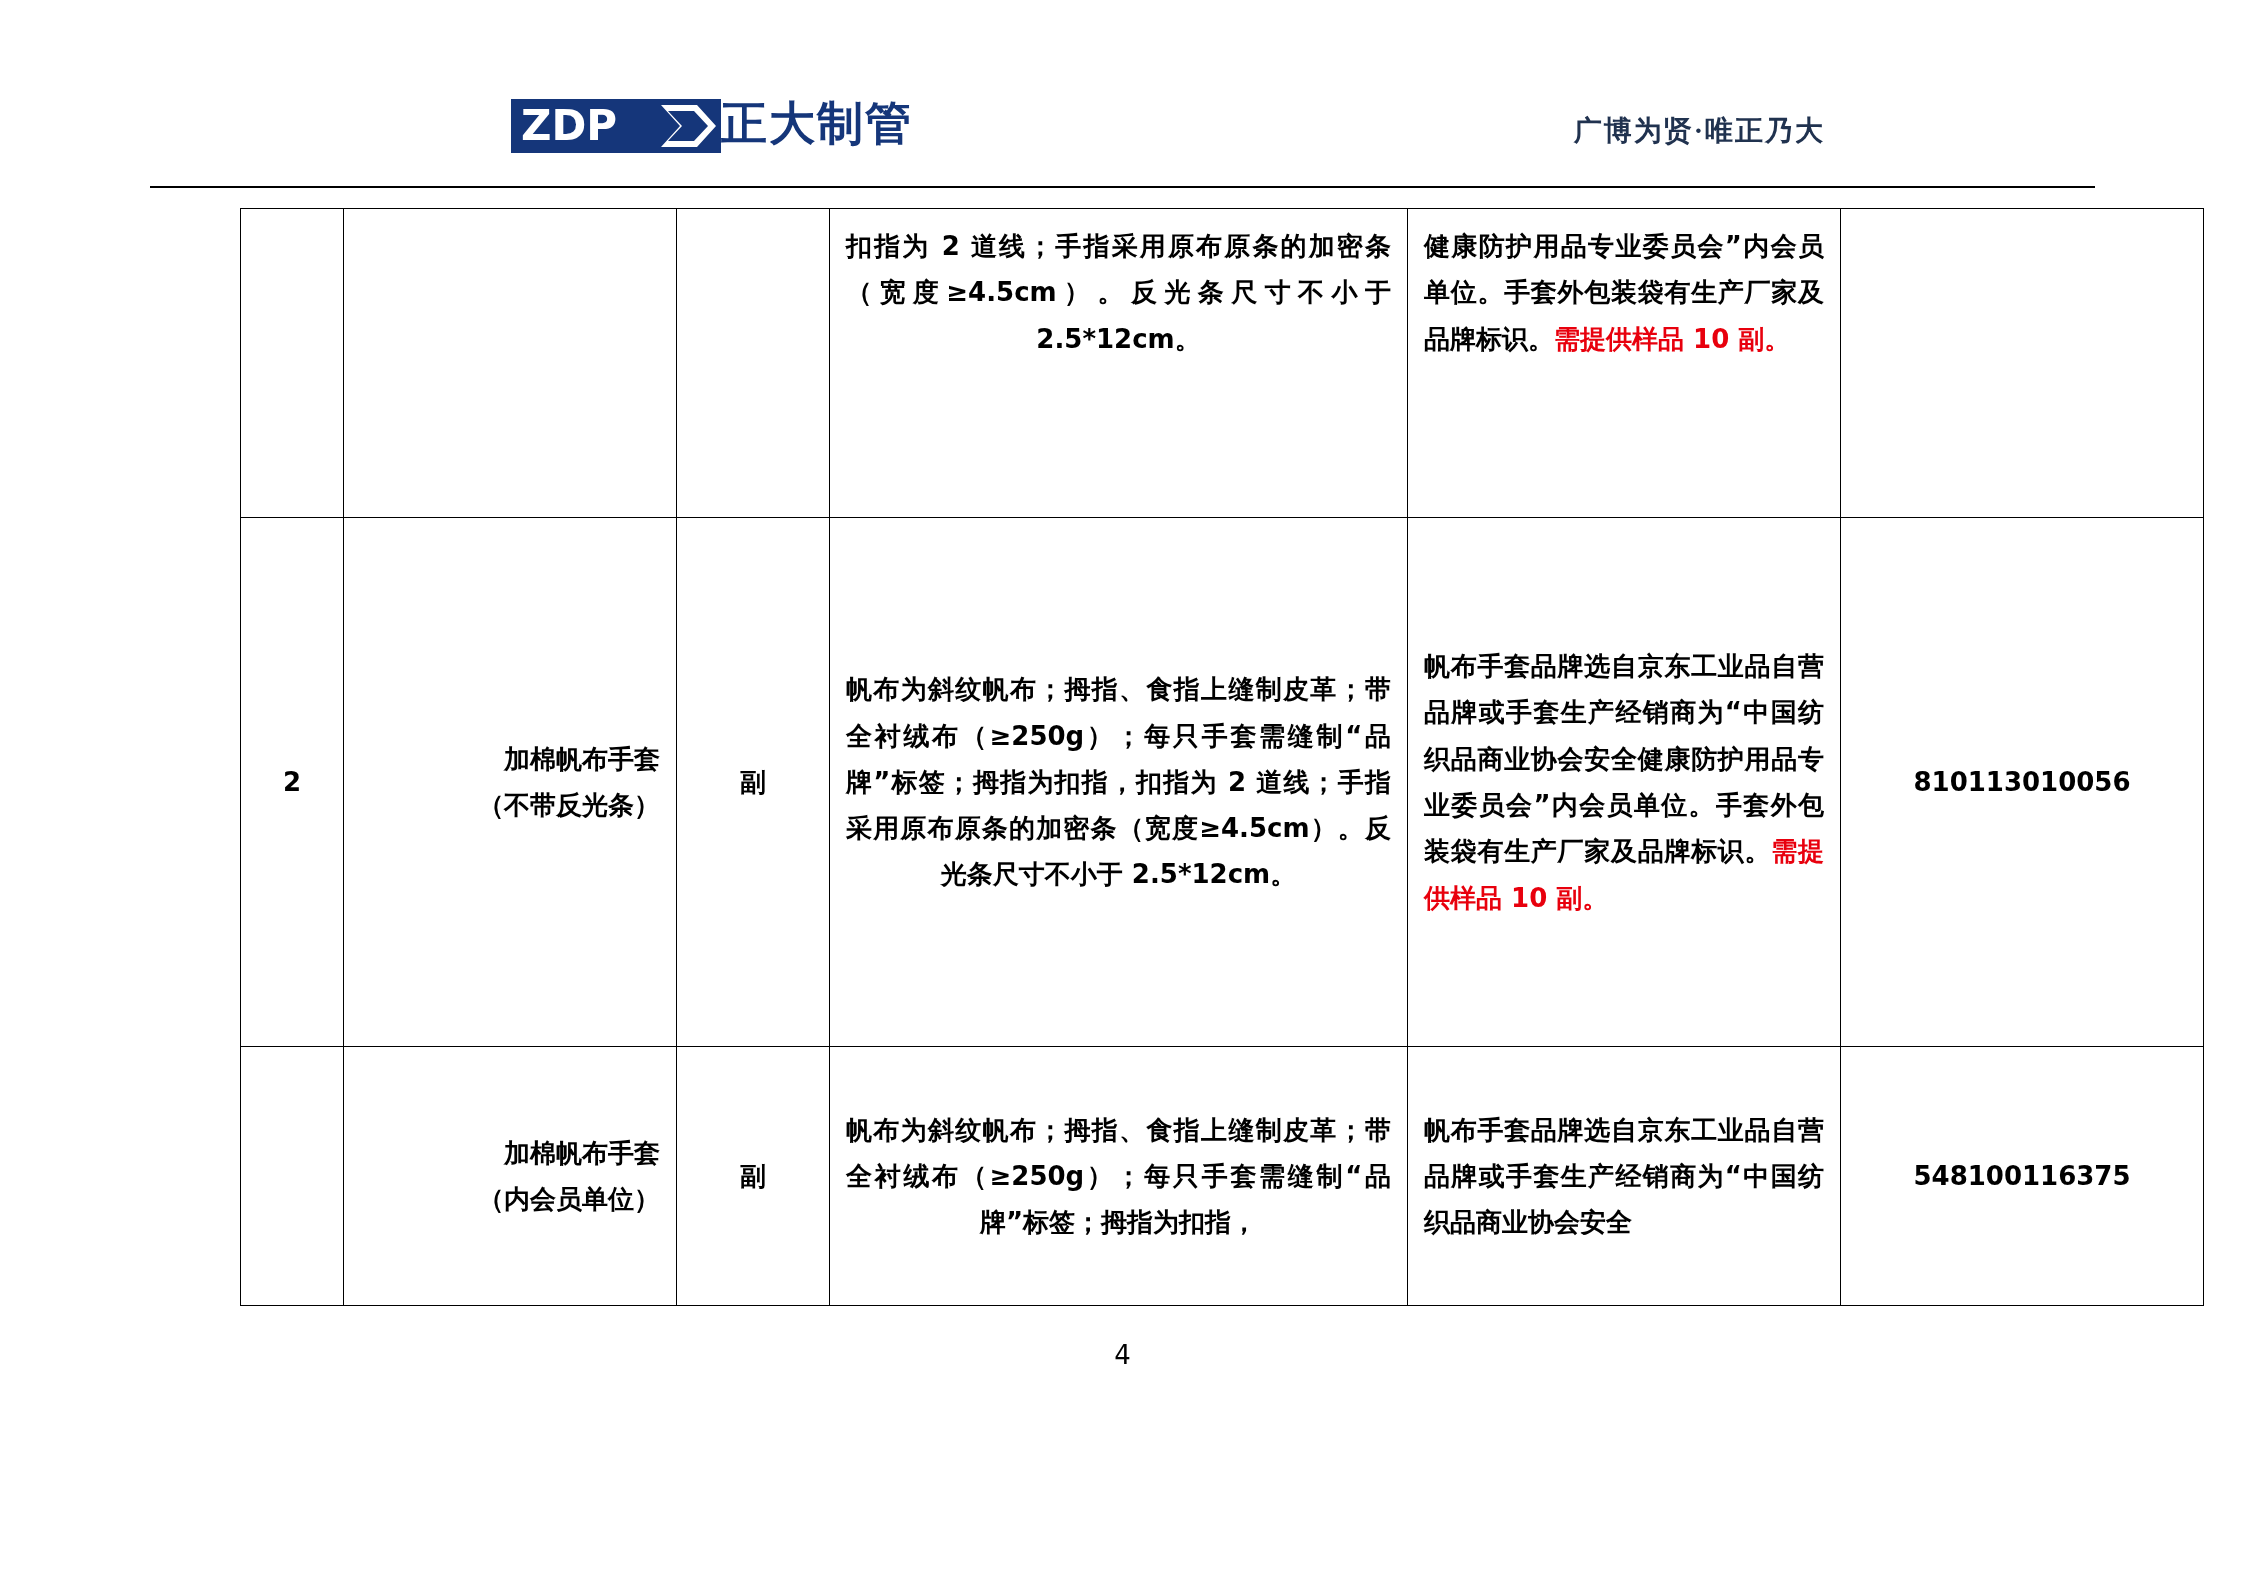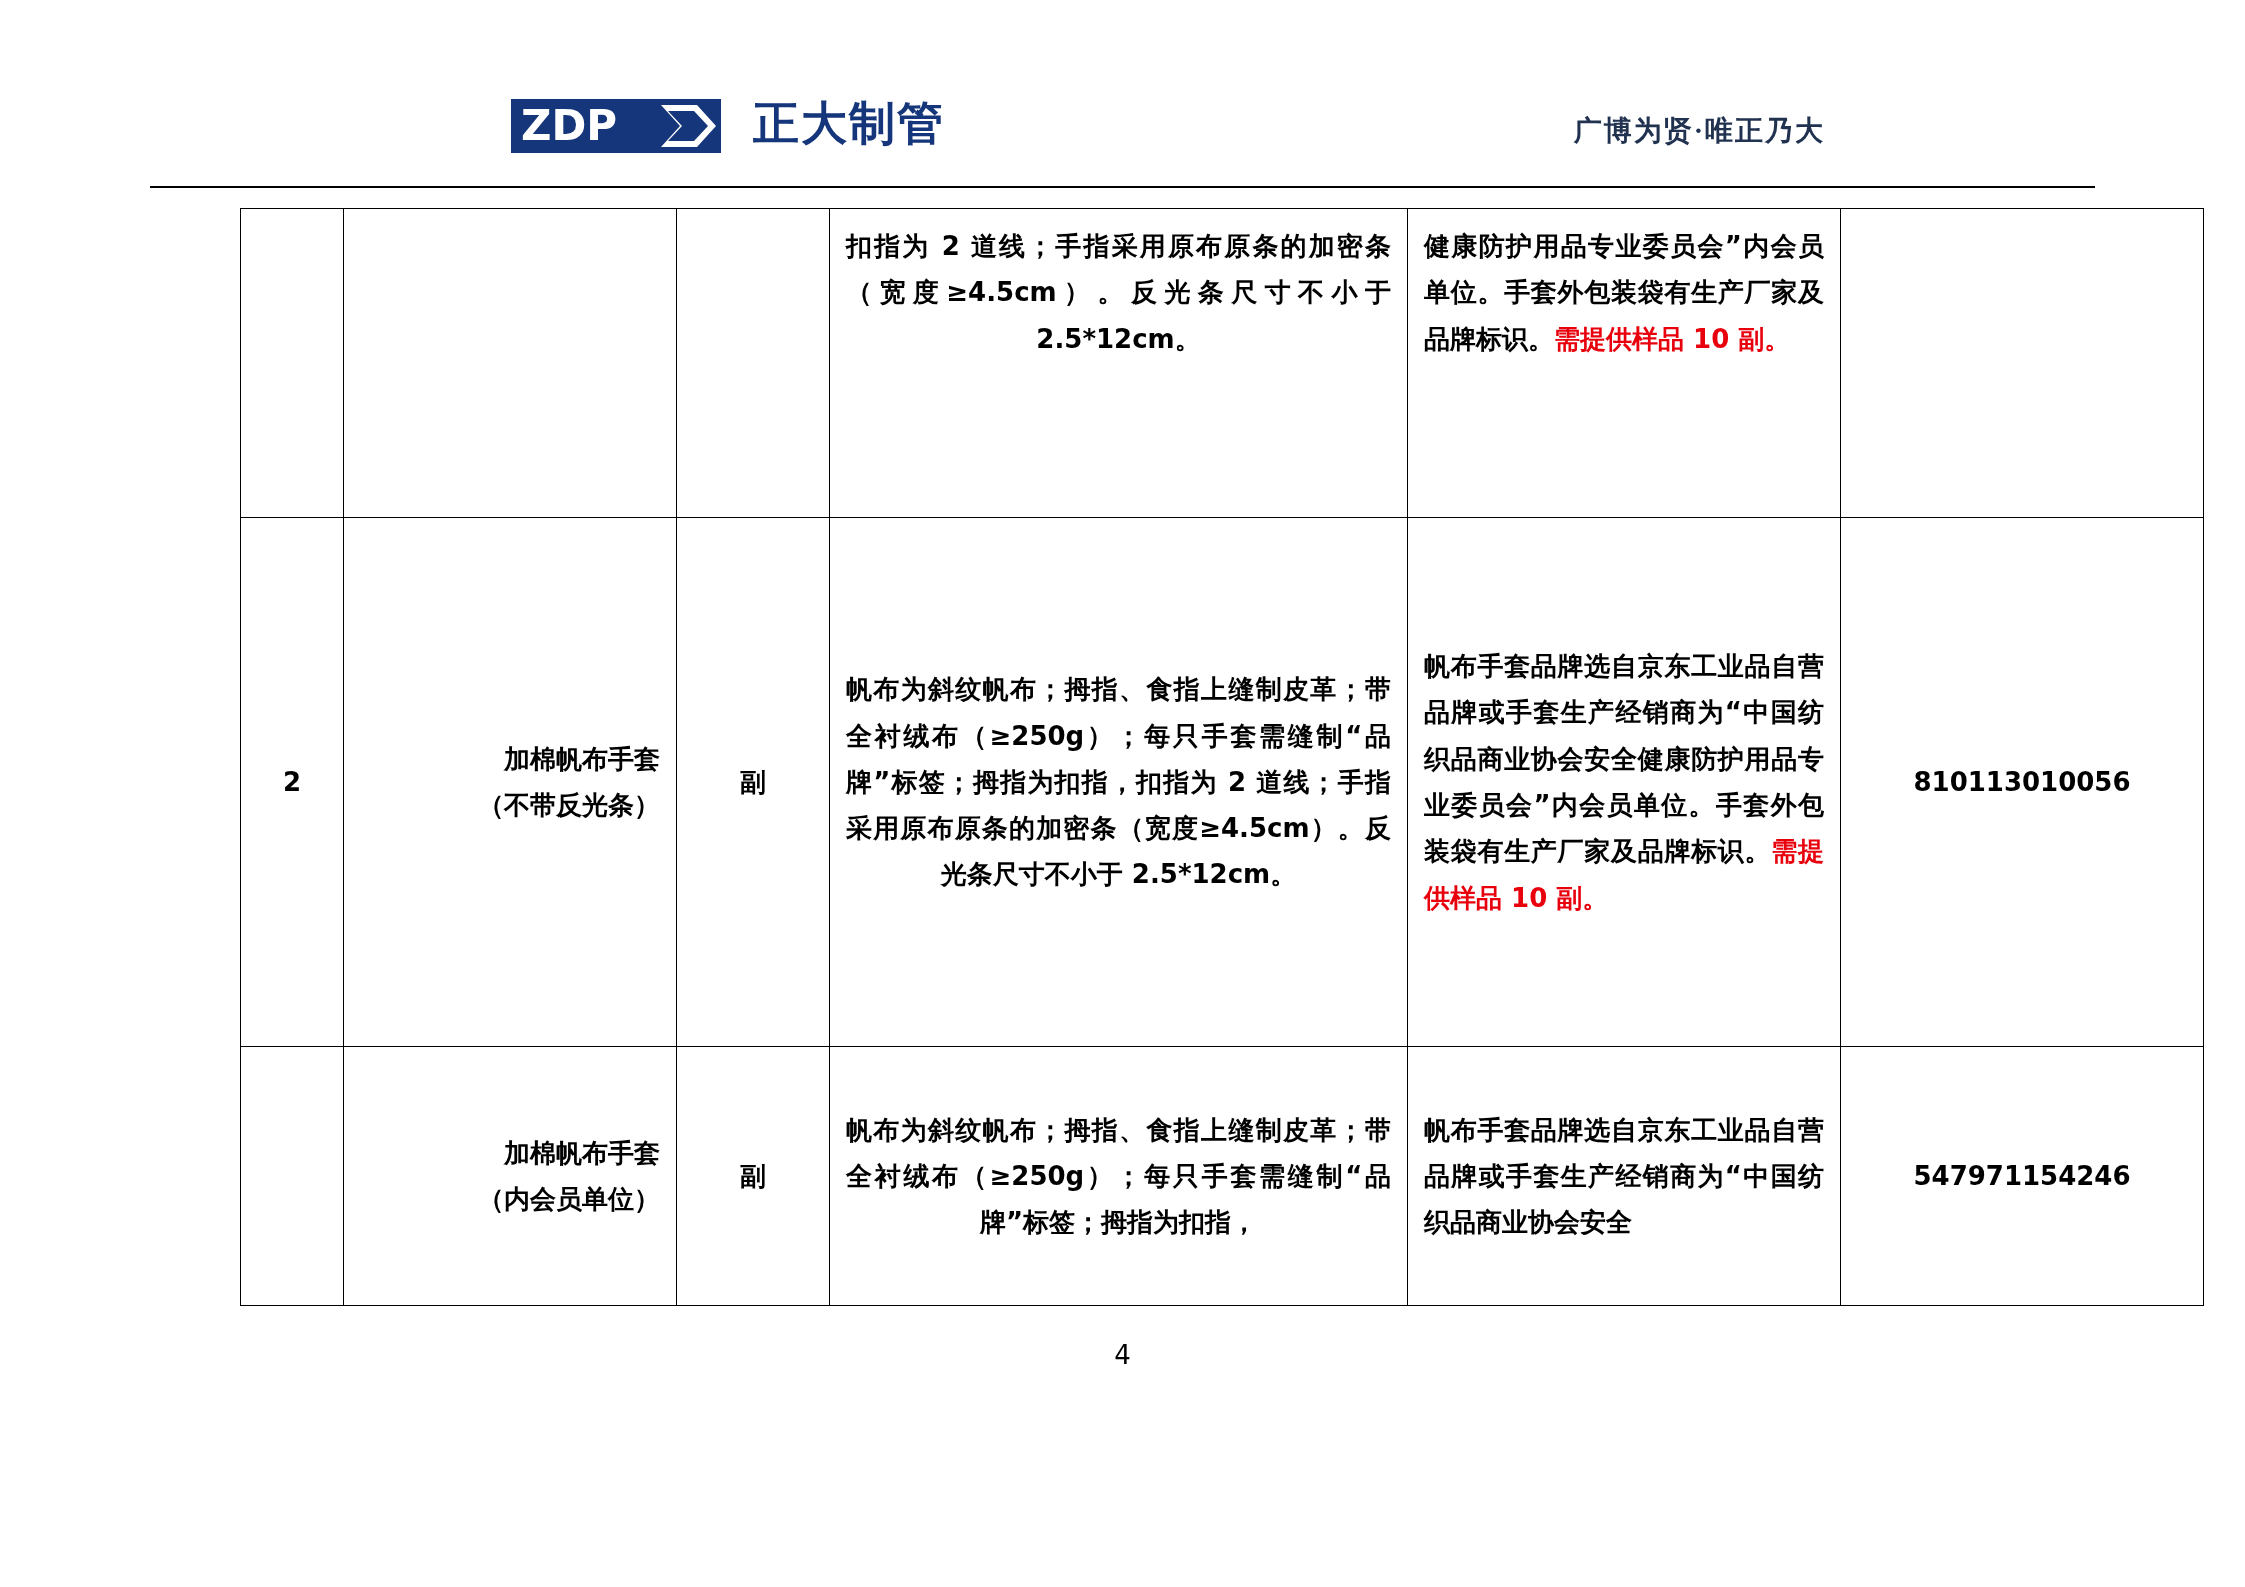--- a/index.html
+++ b/index.html
@@ -37,21 +37,21 @@
     display: flex;
     align-items: flex-start;
   }
   .logo-zdp {
     display: flex;
     align-items: center;
     height: 52px;
   }
   .logo-zdp svg { display: block; }
   .logo-cn {
-    margin-left: 32px;
+    margin-left: 0;
     font-family: "DejaVu Sans", "Liberation Sans", sans-serif;
     font-weight: bold;
     font-size: 46px;
     letter-spacing: 2px;
     color: #15367a;
     line-height: 1;
   }
   .slogan {
     position: absolute;
     right: 270px;
@@ -177,20 +177,20 @@
           <div>加棉帆布手套</div>
           <div>（内会员单位）</div>
         </td>
         <td class="col-unit">副</td>
         <td class="col-spec spec-cell">
           <span>帆布为斜纹帆布；拇指、食指上缝制皮革；带全衬绒布（≥250g）；每只手套需缝制“品牌”标签；拇指为扣指，</span>
         </td>
         <td class="col-brand brand-cell">
           <span>帆布手套品牌选自京东工业品自营品牌或手套生产经销商为“中国纺织品商业协会安全</span>
         </td>
-        <td class="col-code">547971154246</td>
+        <td class="col-code">548100116375</td>
       </tr>
     </tbody>
   </table>
 
   <div class="page-number">4</div>
 
 </div>
 
 </body></html>

